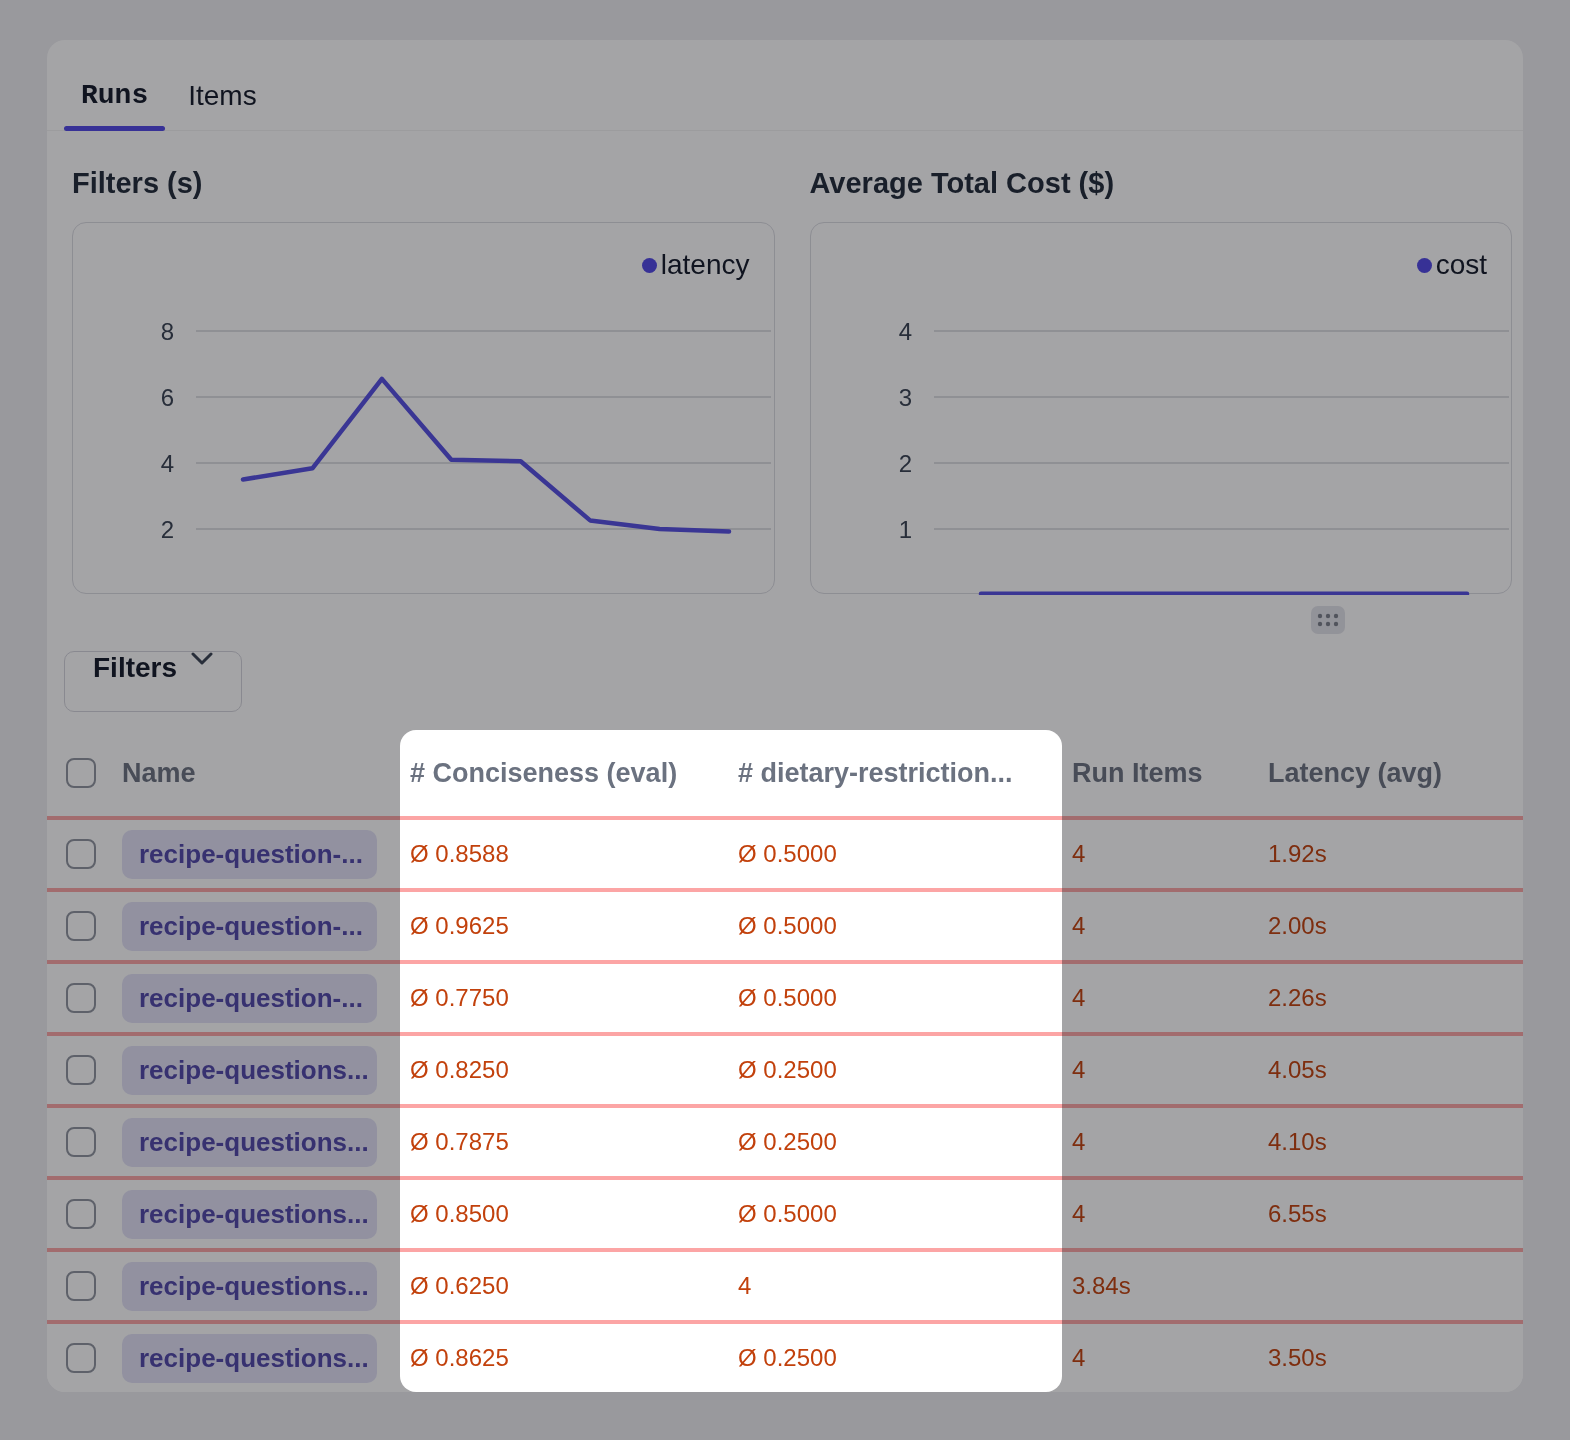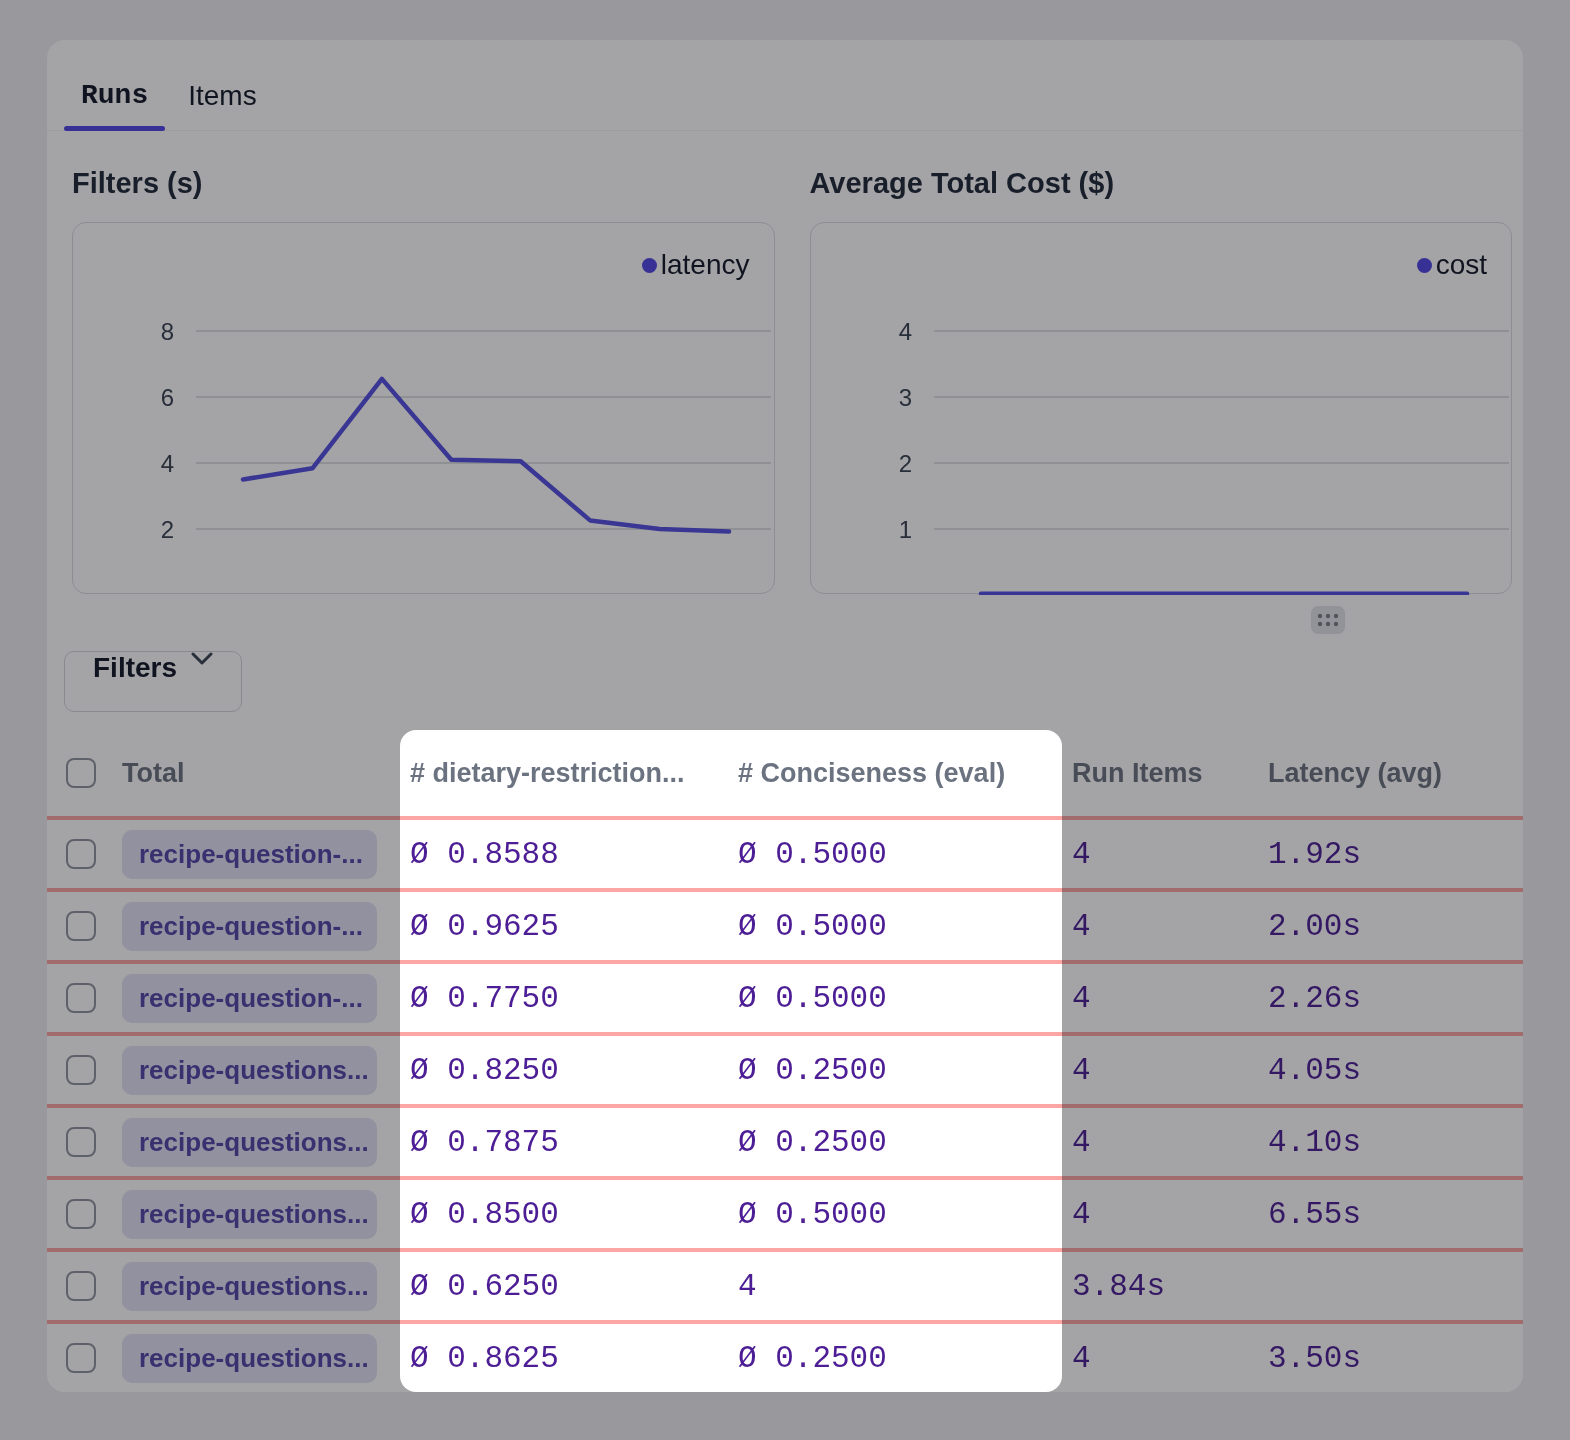--- a/index.html
+++ b/index.html
@@ -138,21 +138,21 @@
   }
   .thead { height: 86px; }
   .trow { height: 72px; border-top: 4px solid #fca5a5; background: #ffffff; }
   .cell { padding-left: 17px; display: flex; align-items: center; overflow: hidden; white-space: nowrap; }
   .cb-cell { padding-left: 19px; }
   .th {
     font-size: 27px;
     font-weight: 700;
     color: #6b7280;
   }
-  .val-cell { font-size: 31px; color: #4c1d95; font-family: Liberation Mono, monospace; }
+  .val-cell { font-size: 24px; color: #c2410c; }
   .checkbox {
     width: 30px; height: 30px;
     border: 2px solid #8f949e;
     border-radius: 8px;
     background: transparent;
     cursor: pointer;
     flex: none;
   }
   .badge {
     display: inline-block;
@@ -252,23 +252,23 @@
         </svg>
       </span>
     </button>
   </div>
 
   <div class="table">
     <div class="thead">
       <div class="cell cb-cell">
         <span class="checkbox"></span>
       </div>
-      <div class="cell th">Total</div>
+      <div class="cell th">Name</div>
+      <div class="cell th"># Conciseness (eval)</div>
       <div class="cell th"># dietary-restriction...</div>
-      <div class="cell th"># Conciseness (eval)</div>
       <div class="cell th">Run Items</div>
       <div class="cell th">Latency (avg)</div>
     </div>
     <div id="table-body">
   <div class="trow">
     <div class="cell cb-cell">
       <span class="checkbox"></span>
     </div>
     <div class="cell">
       <span class="badge">recipe-question-...</span>

